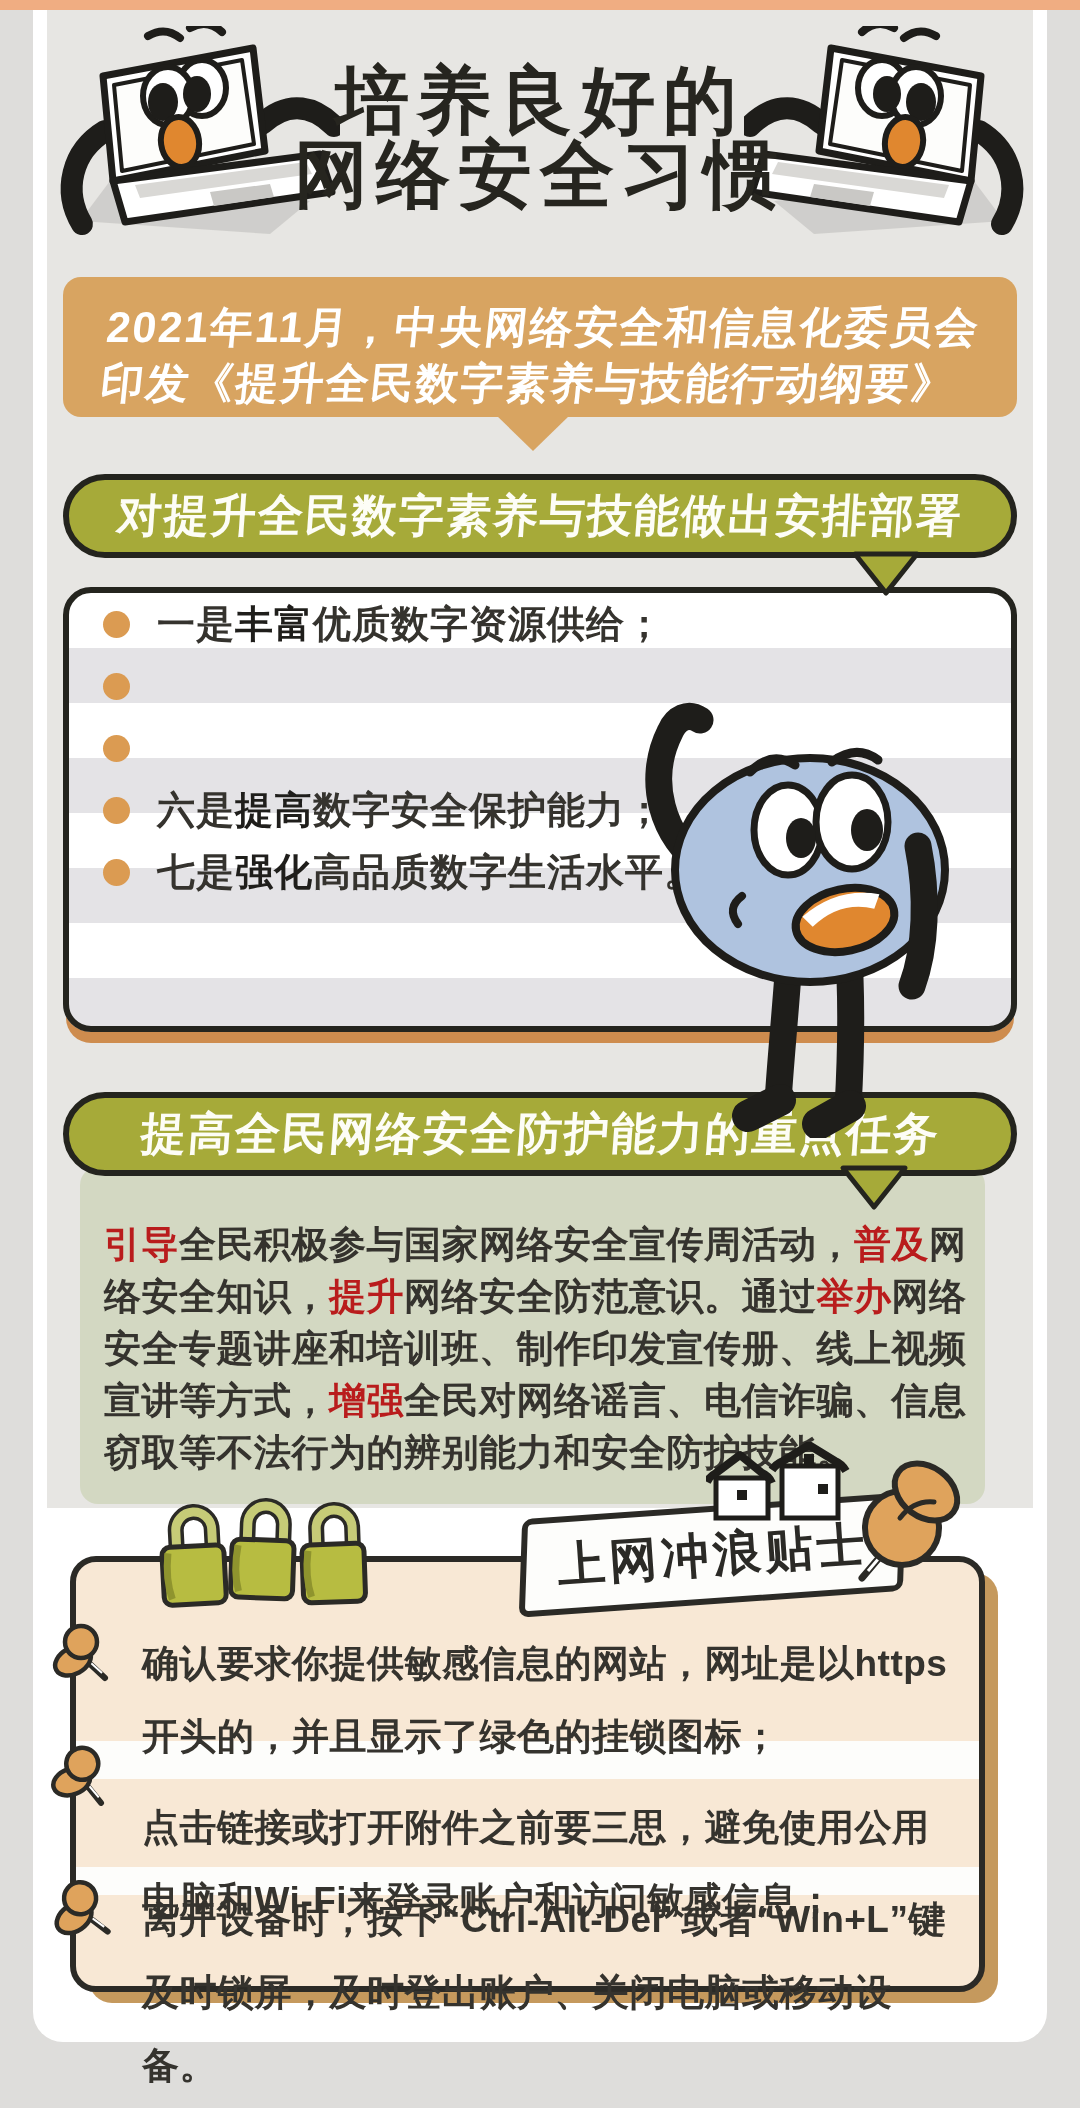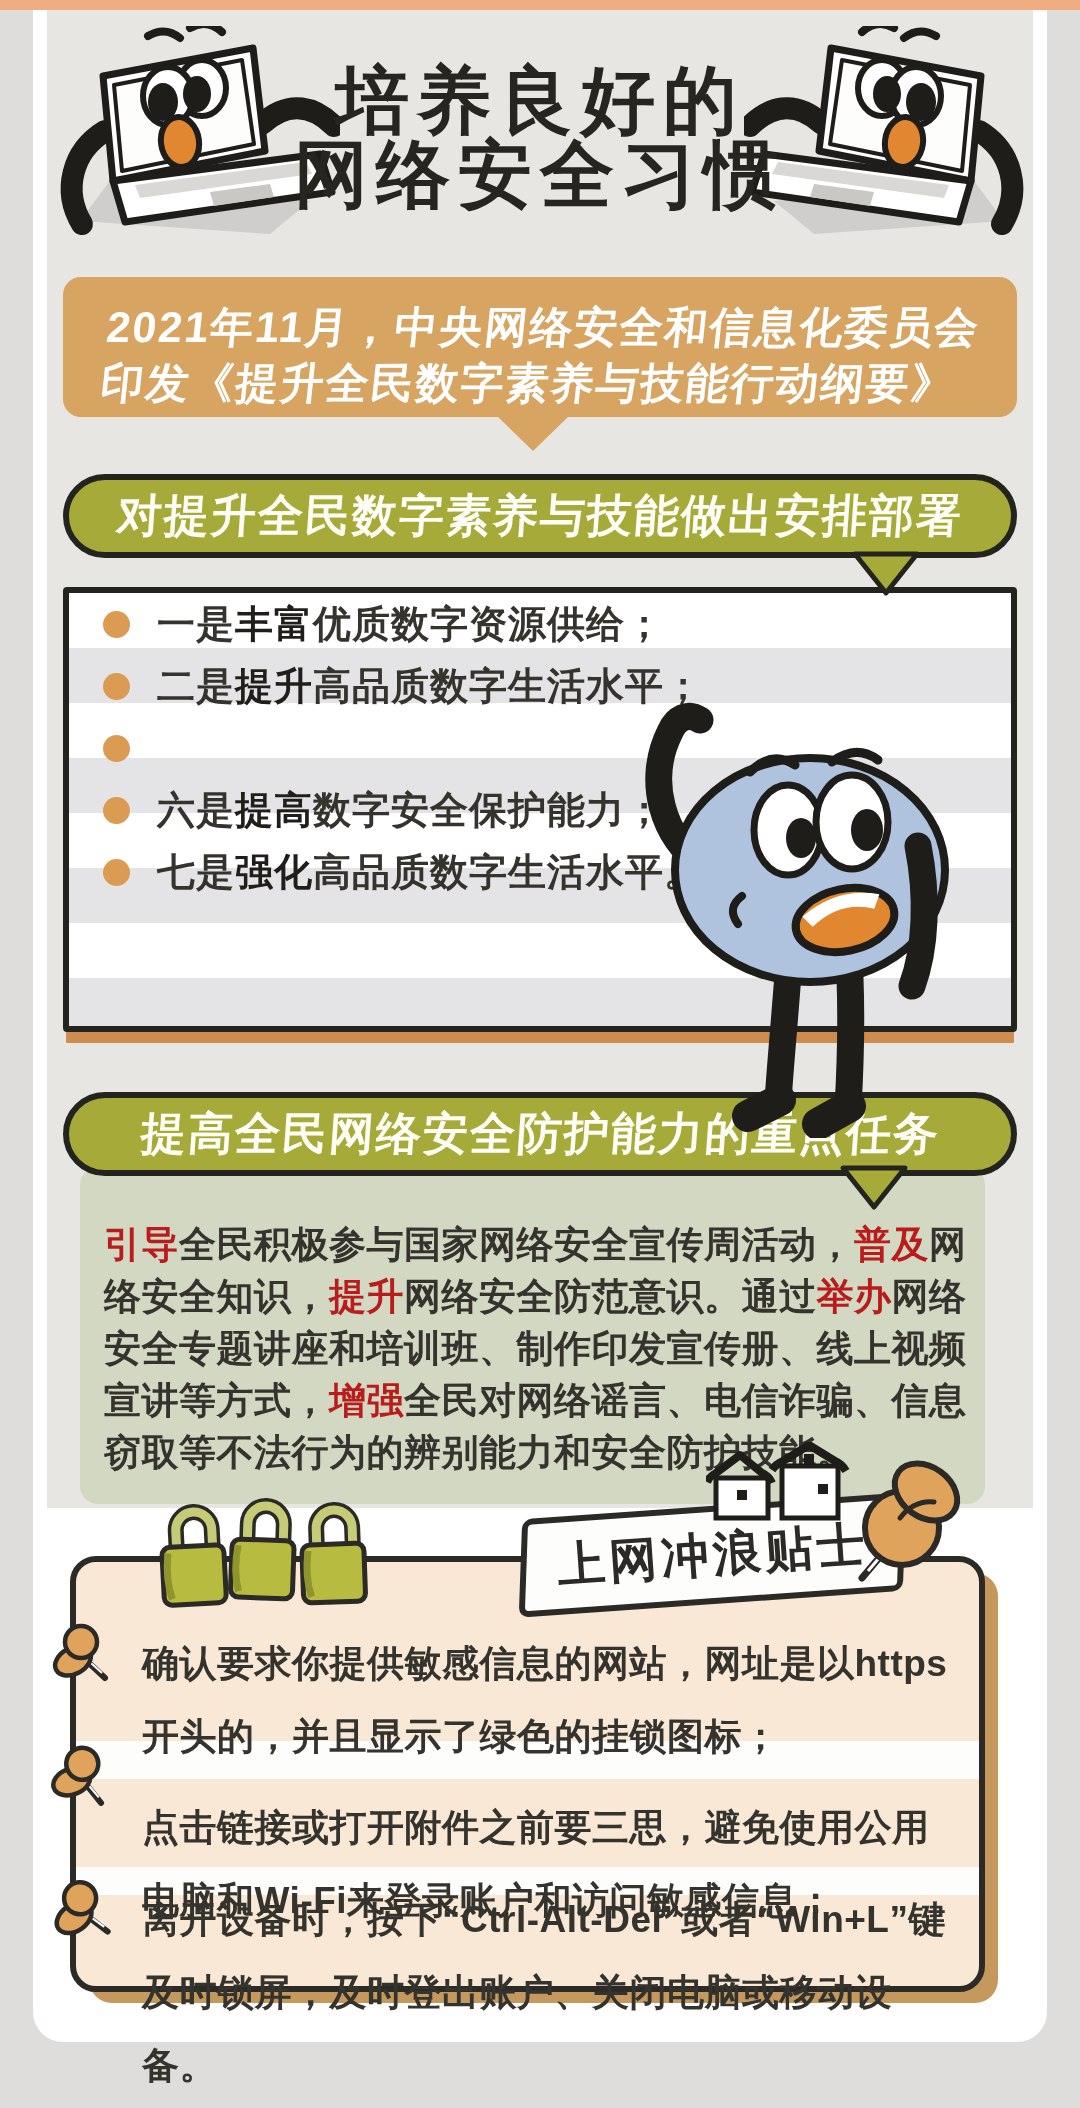--- a/index.html
+++ b/index.html
@@ -37,21 +37,21 @@
     justify-content:center;z-index:6;}
   .pill-text{color:#FDFDF6;font-weight:900;font-size:45px;letter-spacing:2px;
     transform:skewX(-4deg);white-space:nowrap;}
   .pill1{top:474px;}
   .pill2{top:1092px;}
   .pill-tail{width:72px;height:46px;z-index:7;}
   .tail1{left:850px;top:551px;}
   .tail2{left:838px;top:1165px;}
   
   .list-box{left:63px;top:587px;width:954px;height:445px;box-sizing:border-box;
-    border:6px solid #24241E;border-radius:4px;z-index:4;overflow:hidden;
+    border:6px solid #24241E;border-radius:28px;z-index:4;overflow:hidden;
     background:repeating-linear-gradient(180deg,#FFFFFF 0 55px,#E4E3E6 55px 110px);
     box-shadow:0 14px 0 -3px #CE8C4E;}
   .lrow{height:62px;display:flex;align-items:center;padding-left:34px;}
   .dot{width:27px;height:27px;border-radius:50%;background:#DB9B52;margin-right:27px;flex:none;}
   .ltext{font-size:38px;font-weight:600;color:#35332E;letter-spacing:1px;white-space:nowrap;}
   .ltext b{font-weight:900;color:#1F1E1B;}
   .mascot{left:620px;top:668px;width:340px;height:470px;z-index:8;}
   
   .sage-box{left:80px;top:1167px;width:905px;height:337px;background:#D3D8C2;
     border-radius:18px;z-index:5;}
@@ -153,21 +153,20 @@
   <polygon points="5,3 67,3 36,42" fill="#A6AA39" stroke="#24241E" stroke-width="5" stroke-linejoin="round"></polygon>
 </svg>
 
 <div class="abs list-box">
   <div class="lrow">
     <span class="dot"></span>
     <span class="ltext"><span>一是</span><b>丰富</b><span>优质数字资源供给；</span></span>
   </div>
   <div class="lrow">
     <span class="dot"></span>
-    <span class="ltext"><span>二是</span><b>提升</b><span>高品质数字生活水平；</span></span>
   </div>
   <div class="lrow">
     <span class="dot"></span>
   </div>
   <div class="lrow">
     <span class="dot"></span>
     <span class="ltext"><span>六是</span><b>提高</b><span>数字安全保护能力；</span></span>
   </div>
   <div class="lrow">
     <span class="dot"></span>

